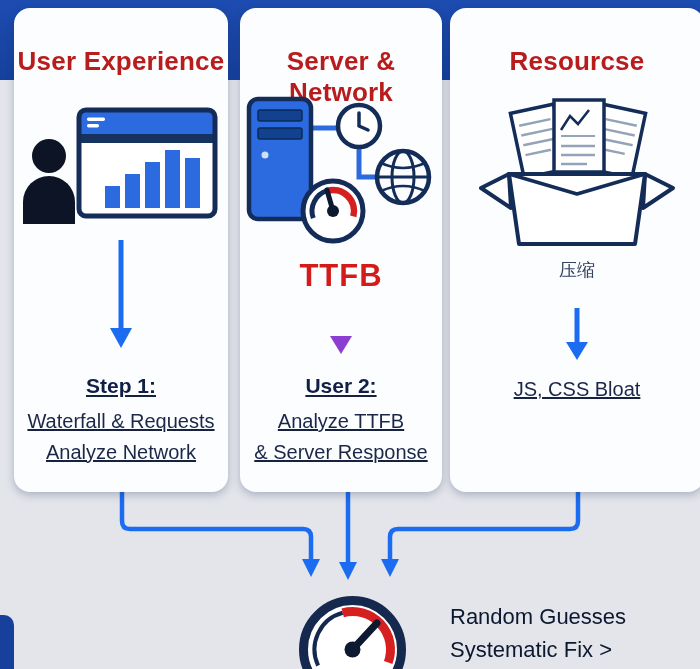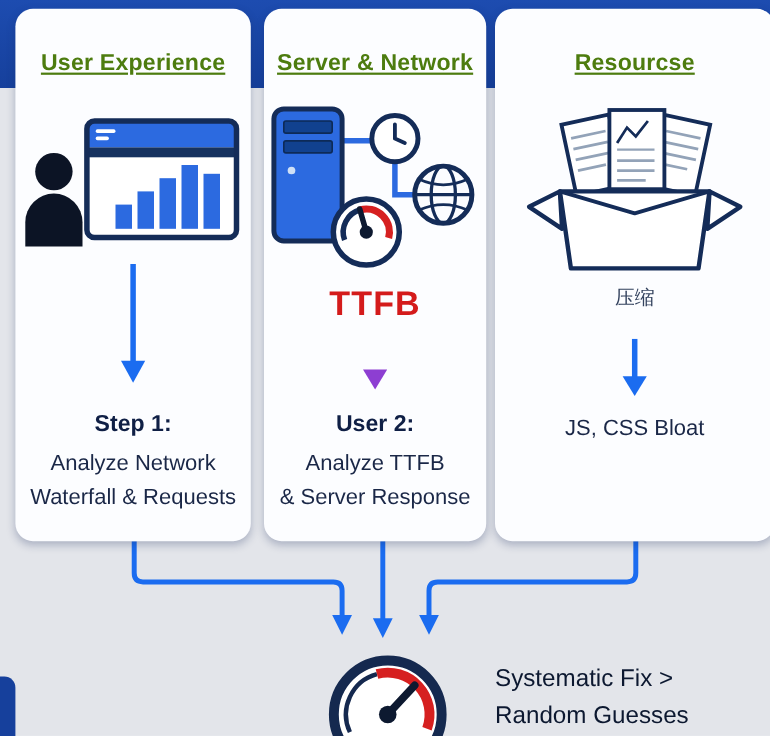--- a/index.html
+++ b/index.html
@@ -25,43 +25,43 @@
     background:#fcfdff; border-radius:16px;
     box-shadow:0 3px 8px rgba(20,40,90,.28);
     z-index:2;
   }
   #card-ux        { left:14px;  width:214px; }
   #card-server    { left:240px; width:202px; }
   #card-resources { left:450px; width:254px; }
 
   .card-title {
     position:absolute; top:38px; left:0; width:100%;
-    text-align:center; font-size:21px; font-weight:bold;
-    color:#4d7c0f; letter-spacing:.2px;text-decoration:underline;
+    text-align:center; font-size:26px; font-weight:bold;
+    color:#b91c1c; letter-spacing:.2px;
   }
 
   .icon-wrap {
     position:absolute; top:84px; left:0; width:100%; height:158px;
     display:flex; align-items:center; justify-content:center;
   }
 
   .mid-label {
     position:absolute; top:250px; left:0; width:100%; text-align:center;
   }
   .ttfb { font-size:31px; font-weight:bold; color:#d41b1b; letter-spacing:1px; }
   .cn   { font-size:18px; color:#33425e; }
 
   .arrow { position:absolute; left:50%; transform:translateX(-50%); }
   .arrow-1 { top:232px; }
   .arrow-2 { top:294px; }
   .arrow-3 { top:300px; }
 
   .step {
     position:absolute; top:366px; left:0; width:100%;
-    text-align:center; color:#16223f;
+    text-align:center; color:#16223f;text-decoration:underline;
   }
   .step-label { font-size:21px; font-weight:bold; margin-bottom:8px; color:#0f1f45; }
   .step-line  { font-size:20px; line-height:31px; color:#1a2747; }
 
   #connectors { position:absolute; top:0; left:0; z-index:1; pointer-events:none; }
 
   #bottom-gauge { position:absolute; left:295px; top:592px; z-index:3; }
 
   .footer-text {
     position:absolute; left:450px; top:600px; z-index:3;
@@ -100,22 +100,22 @@
       </svg>
     </div>
 
     <svg class="arrow arrow-1" width="26" height="110" viewBox="0 0 26 110">
       <line x1="13" y1="0" x2="13" y2="90" stroke="#1b6cf0" stroke-width="5"></line>
       <polygon points="2,88 24,88 13,108" fill="#1b6cf0"></polygon>
     </svg>
 
     <div class="step">
       <div class="step-label">Step 1:</div>
+      <div class="step-line">Waterfall &amp; Requests</div>
       <div class="step-line">Analyze Network</div>
-      <div class="step-line">Waterfall &amp; Requests</div>
     </div>
   </div>
 
   <div class="card" id="card-server">
     <div class="card-title">Server &amp; Network</div>
 
     <div class="icon-wrap">
       <svg width="200" height="152" viewBox="0 0 200 152">
 
         <path d="M70,33 L116,33" stroke="#2c6ae0" stroke-width="5" fill="none"></path>
@@ -220,17 +220,17 @@
 
   <svg id="bottom-gauge" width="115" height="115" viewBox="0 0 115 115">
     <circle cx="57.5" cy="57.5" r="49" fill="#ffffff" stroke="#15294f" stroke-width="9"></circle>
     <path d="M23.1,73.6 A38,38 0 0 1 47.7,20.8" fill="none" stroke="#15294f" stroke-width="4"></path>
     <path d="M47.7,20.8 A38,38 0 0 1 93.2,70.5" fill="none" stroke="#d62020" stroke-width="9"></path>
     <line x1="57.5" y1="57.5" x2="82" y2="31" stroke="#0d1930" stroke-width="7" stroke-linecap="round"></line>
     <circle cx="57.5" cy="57.5" r="8" fill="#0d1930"></circle>
   </svg>
 
   <div class="footer-text">
+    <div>Random Guesses</div>
     <div>Systematic Fix &gt;</div>
-    <div>Random Guesses</div>
   </div>
 
 </div>
 
 </body></html>

